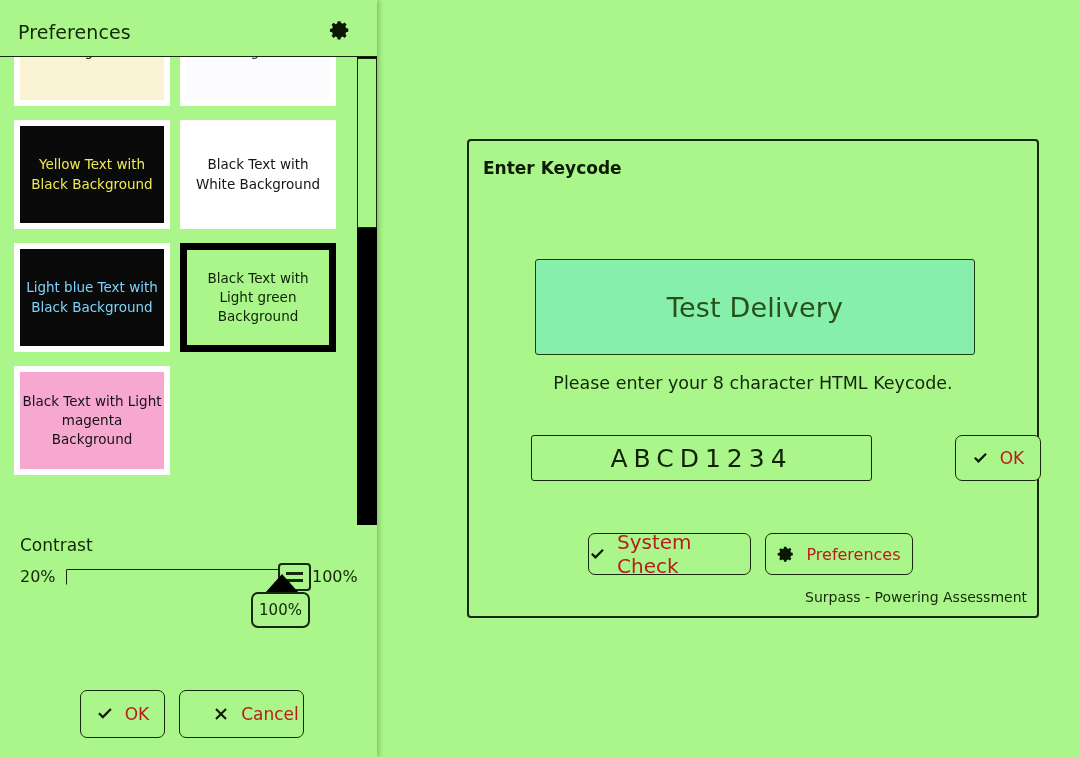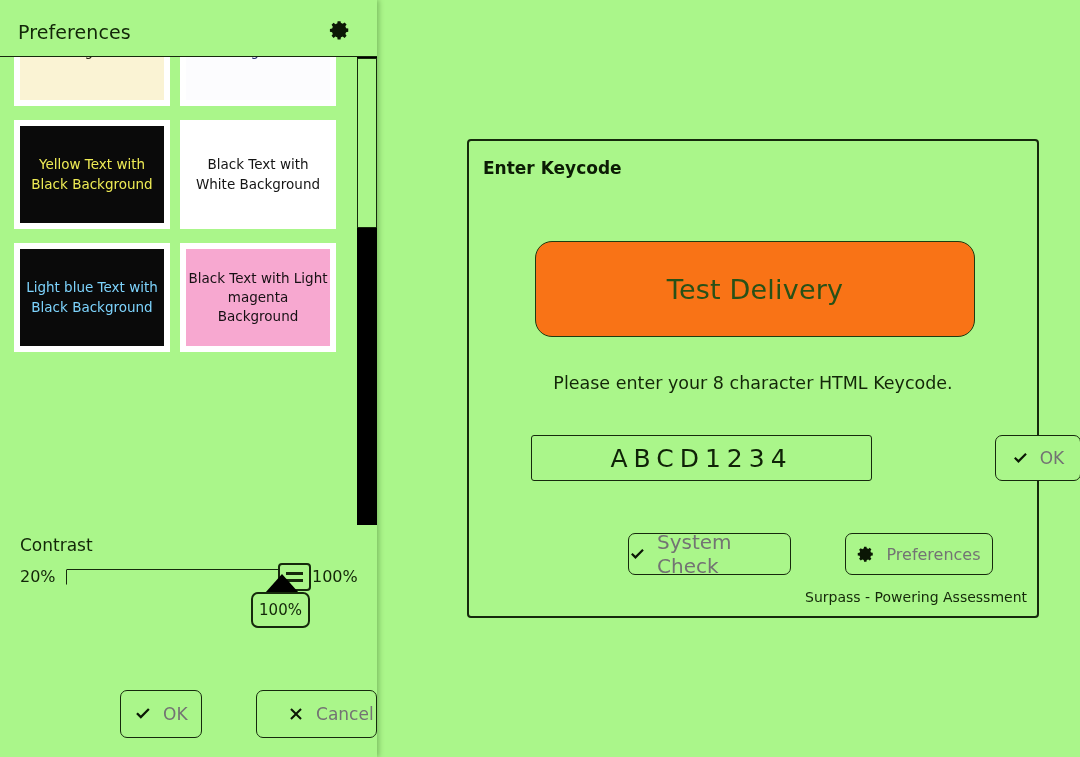--- a/index.html
+++ b/index.html
@@ -243,25 +243,24 @@
   }
   .btn {
     border: 1.6px solid #16290c;
     border-radius: 7px;
     background: #aaf68a;
     display: inline-flex;
     align-items: center;
     justify-content: center;
     gap: 11px;
     font-size: 17px;
-    color: #737373;
+    color: #b91c1c;
     cursor: pointer;
     box-sizing: border-box;
     font-family: "DejaVu Sans", sans-serif;
-    margin-left: 40px;
   }
   .btn-ok      { width: 85px;  height: 48px; }
   .btn-cancel  { width: 125px; height: 48px; padding-left: 28px; }
 
   .ico { display: inline-block; line-height: 0; }
 
   
   .dialog {
     position: absolute;
     left: 467px;
@@ -277,30 +276,30 @@
     position: absolute;
     left: 14px;
     top: 17px;
     font-size: 17px;
     font-weight: bold;
     color: #0c1c05;
   }
   .test-box {
     position: absolute;
     left: 66px;
-    top: 100px;
+    top: 118px;
     width: 440px;
     height: 96px;
     border: 1.6px solid #1d3c10;
-    border-radius: 17px;
+    border-radius: 3px;
     box-sizing: border-box;
     display: flex;
     align-items: center;
     justify-content: center;
-    background: #f97316;
+    background: #86efac;
   }
   .test-box span {
     font-size: 27px;
     color: #285117;
     letter-spacing: 0.2px;
   }
   .instruction {
     position: absolute;
     left: 0;
     top: 232px;
@@ -385,20 +384,23 @@
             <div class="swatch-inner" style="background: rgb(252, 252, 254); color: rgb(43, 47, 116);">Background</div>
           </div>
           <div class="swatch">
             <div class="swatch-inner" style="background: rgb(10, 10, 10); color: rgb(238, 235, 85);">Yellow Text with Black Background</div>
           </div>
           <div class="swatch">
             <div class="swatch-inner" style="background: rgb(255, 255, 255); color: rgb(20, 20, 20);">Black Text with White Background</div>
           </div>
           <div class="swatch">
             <div class="swatch-inner" style="background: rgb(10, 10, 10); color: #7dd3fc;">Light blue Text with Black Background</div>
+          </div>
+          <div class="swatch selected">
+            <div class="swatch-inner" style="background: rgb(170, 246, 138); color: rgb(15, 34, 7);">Black Text with Light green Background</div>
           </div>
           <div class="swatch">
             <div class="swatch-inner" style="background: rgb(247, 168, 208); color: rgb(23, 16, 20);">Black Text with Light magenta Background</div>
           </div>
         </div>
     </div>
 
     <div class="scrollbar">
       <div class="scroll-thumb"></div>
     </div>

